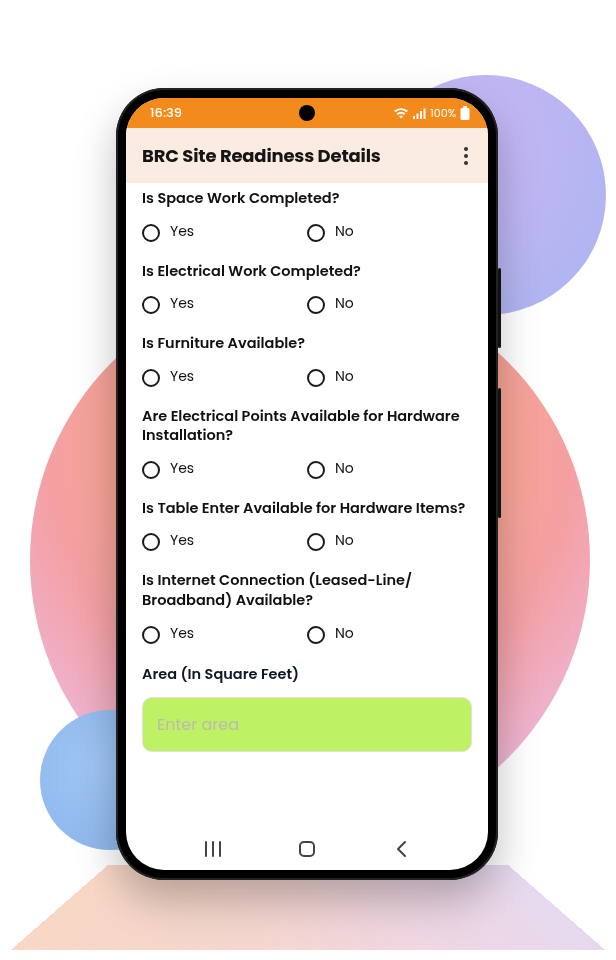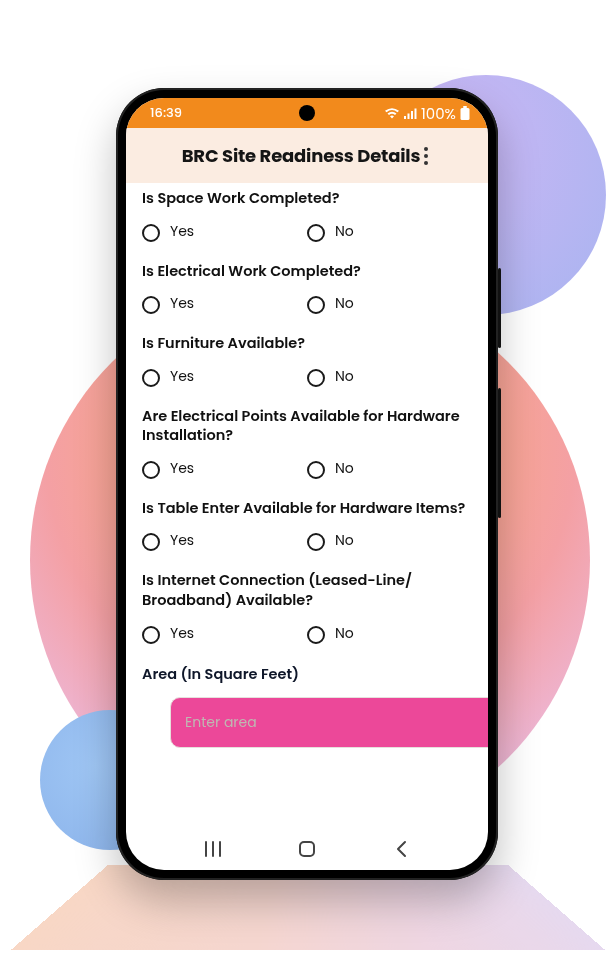--- a/index.html
+++ b/index.html
@@ -78,28 +78,28 @@
     position: relative;
   }
   .notch {
     position: absolute;
     left: 50%; transform: translateX(-50%);
     top: 7px;
     width: 16px; height:16px;
     background:#000; border-radius:50%;
   }
   .status-time { color:#fff; font-size:13px; font-weight:500; }
-  .status-right { display:flex; align-items:center; gap:4px; color:#fff; font-size:15px; }
+  .status-right { display:flex; align-items:center; gap:4px; color:#fff; font-size:11px; }
   .status-right svg { display:block; }
 
   
   .app-header {
     background: #fbece1;
     padding: 14px 16px;
-    display:flex; align-items:center; justify-content:center;
+    display:flex; align-items:center; justify-content:space-between;
   }
   .app-title { font-size:18px; font-weight:700; color:#151515; letter-spacing:-0.2px; }
   .menu-dots { display:flex; flex-direction:column; gap:3px; padding:4px; cursor:pointer; }
   .menu-dots span { width:4px; height:4px; background:#333; border-radius:50%; }
 
   
   .content {
     flex:1;
     overflow-y:auto;
     padding: 6px 16px 0 16px;
@@ -116,27 +116,26 @@
   .radio {
     width:18px; height:18px; border:2.5px solid #1a1a1a; border-radius:50%;
     flex-shrink:0;
   }
   .opt-text { font-size:14px; color:#111; }
 
   .field-label { font-size:14.5px; font-weight:600; color:#0f172a; margin-bottom:12px; }
   .text-input {
     width:100%;
     border:1px solid #e6e0dc;
-    background:#ec4899;
+    background:#bef264;
     border-radius:10px;
     padding:14px 14px;
-    font-size:14px;
+    font-size:16px;
     color:#333;
     font-family: inherit;
-    margin-left: 28px;
   }
   .text-input::placeholder { color:#bfb8b2; }
 
   
   .nav-bar {
     height: 42px;
     display:flex;
     align-items:center;
     justify-content:space-around;
     padding: 0 40px;

